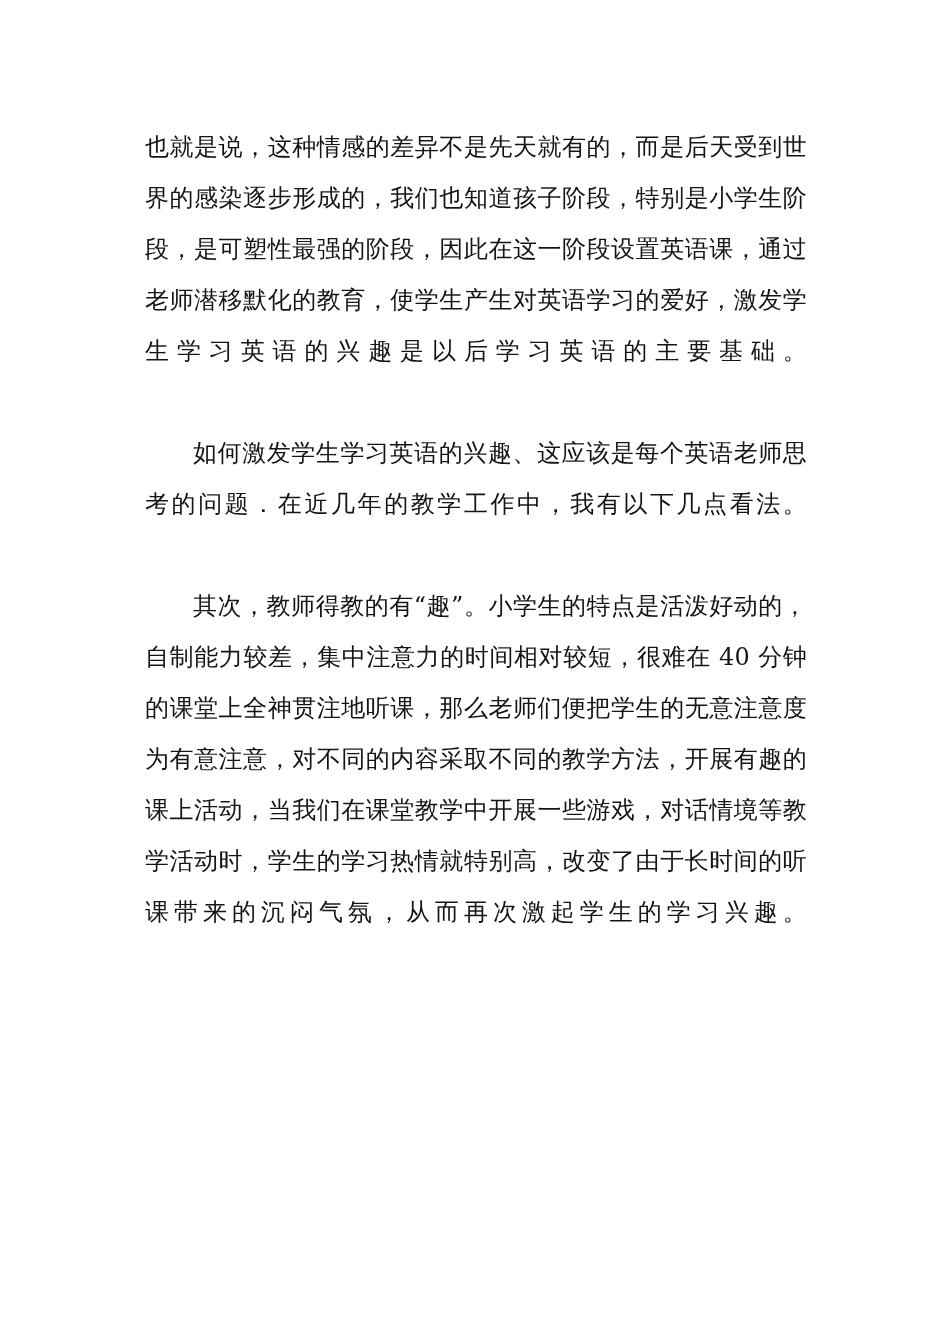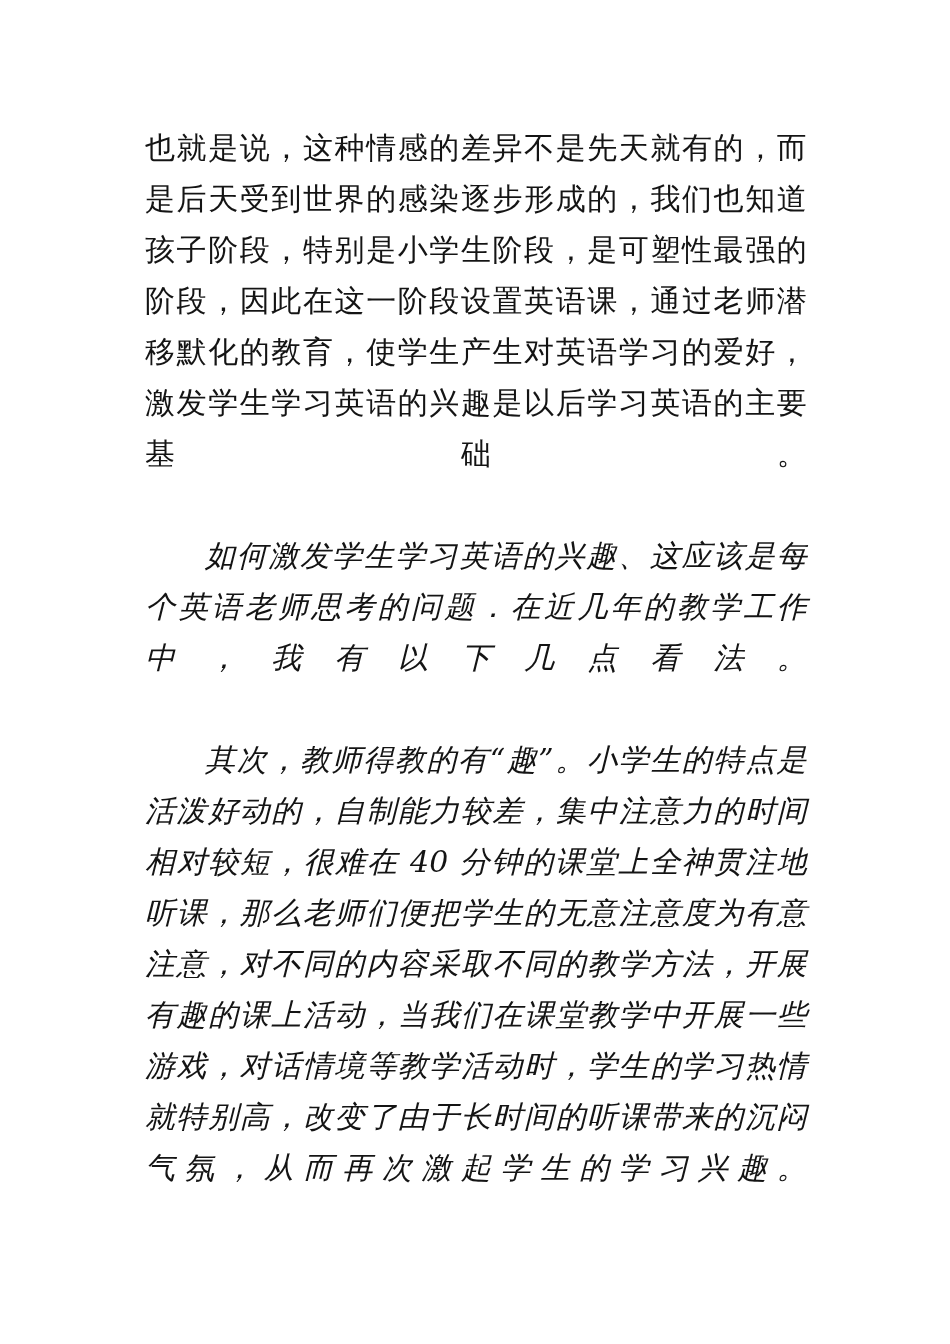--- a/index.html
+++ b/index.html
@@ -24,34 +24,33 @@
 
   .text-column {
     position: absolute;
     left: 145px;
     top: 122px;
     width: 662px;
   }
 
   .para {
     margin: 0 0 0 0;
-    font-size: 30px;
+    font-size: 24px;
     line-height: 51px;
     color: #141414;
     text-align: justify;
     text-justify: inter-character;
     letter-spacing: 0.2px;
     text-indent: 0;
     word-break: break-all;
     -webkit-font-smoothing: antialiased;
   }
 
   .para.indent {
     text-indent: 2em;
-    font-style: italic;
   }
 
   
   .para::after {
     content: "";
     display: inline-block;
     width: 100%;
   }
 </style>
 </head>

